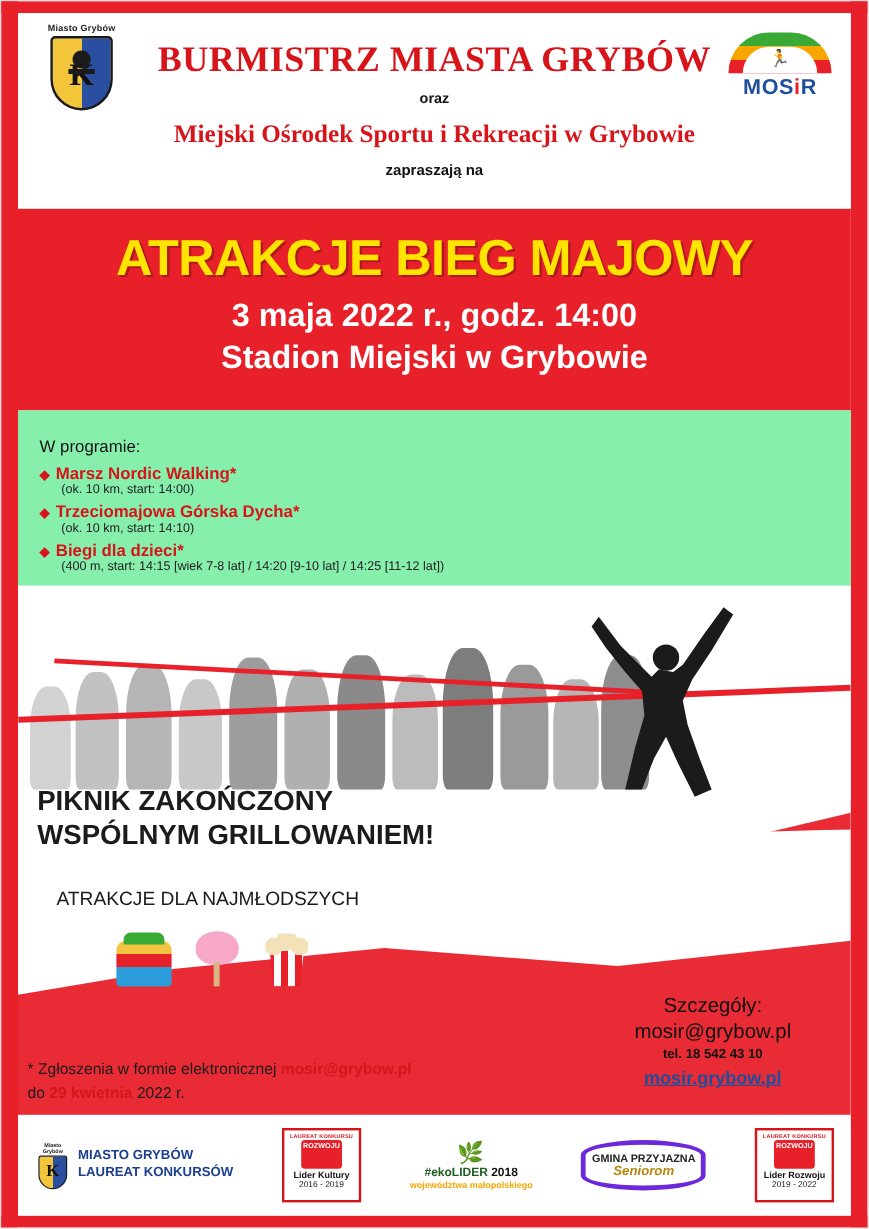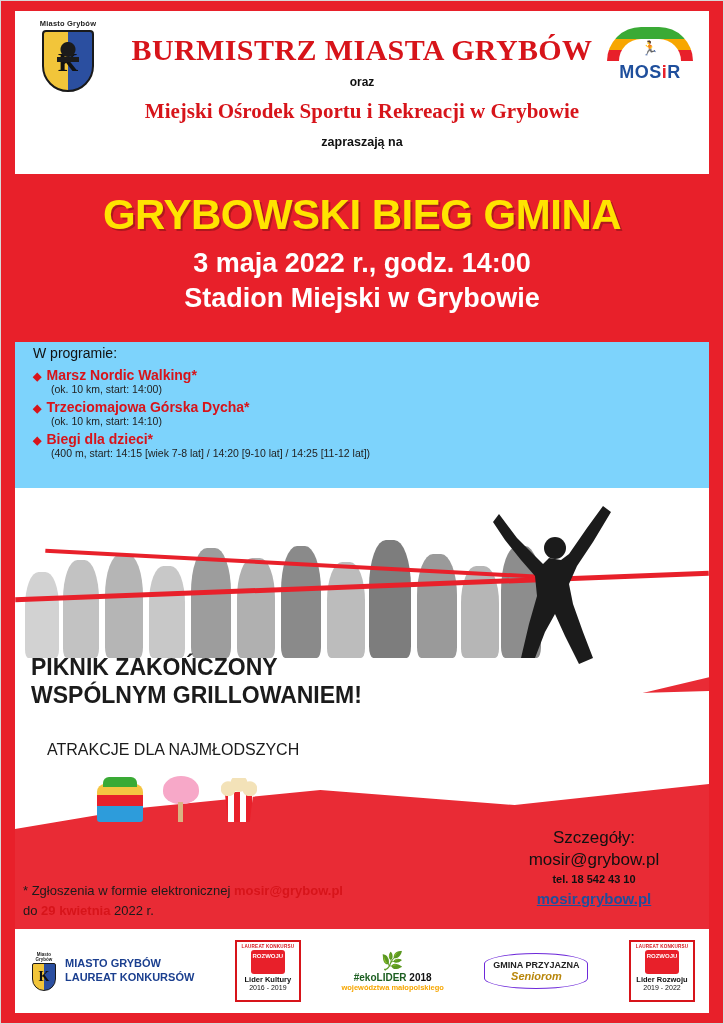--- a/index.html
+++ b/index.html
@@ -118,22 +118,22 @@
   .title-date {
     margin-top: 9px; font-size: 27px; font-weight: bold; color: #fff;
   }
   .title-place {
     margin-top: 4px; font-size: 27px; font-weight: bold; color: #fff;
   }
 
   
   .program {
     position: absolute; left: 14px; right: 14px; top: 341px; height: 155px;
-    background: #7dd3fc;
-    padding: 3px 0 0 18px;
+    background: #86efac;
+    padding: 22px 0 0 18px;
   }
   .program-head { font-size: 14px; color: #111; margin-bottom: 6px; }
   .prog-item { margin-bottom: 4px; }
   .prog-title {
     font-size: 14px; font-weight: bold; color: #d7141a;
   }
   .diamond { color: #d7141a; font-size: 11px; margin-right: 5px; }
   .prog-sub { font-size: 10.5px; color: #222; margin-left: 18px; }
 
   
@@ -272,21 +272,21 @@
     font-size: 6px; color: #fff; font-weight: bold; line-height: 1.1;
   }
   .award .nm { font-size: 7.5px; font-weight: bold; color: #111; margin-top: 1px; }
   .award .yr { font-size: 7px; color: #111; }
   .eko { text-align: center; }
   .eko .big { font-size: 10px; font-weight: bold; color: #1b5e20; }
   .eko .big b { color: #111; }
   .eko .small { font-size: 7.5px; color: #f7a600; font-weight: bold; }
   .eko .leaf { font-size: 18px; color: #3aaa35; }
   .senior {
-    width: 104px; text-align: center; border: 1px solid #6d28d9; border-radius: 50%/30%;
+    width: 104px; text-align: center; border: 4px solid #6d28d9; border-radius: 50%/30%;
     padding: 6px 2px; background: #fff;
   }
   .senior .s1 { font-size: 9px; font-weight: bold; color: #222; }
   .senior .s2 { font-size: 11px; font-style: italic; font-weight: bold; color: #b8860b; }
 </style>
 </head>
 <body>
 
 <div class="poster">
 
@@ -311,21 +311,21 @@
 
     <div class="mosir-logo">
       <div class="mosir-arc">
         <div class="mosir-runner">🏃</div>
       </div>
       <div class="mosir-text">MOS<span class="r">i</span>R</div>
     </div>
   </div>
 
   <div class="title-block">
-    <div class="title-main">GRYBOWSKI BIEG GMINA</div>
+    <div class="title-main">ATRAKCJE BIEG MAJOWY</div>
     <div class="title-date">3 maja 2022 r., godz. 14:00</div>
     <div class="title-place">Stadion Miejski w Grybowie</div>
   </div>
 
   <div class="program">
     <div class="program-head">W programie:</div>
 
     <div class="prog-item">
       <div class="prog-title">
         <span class="diamond">◆</span><span>Marsz Nordic Walking*</span>

